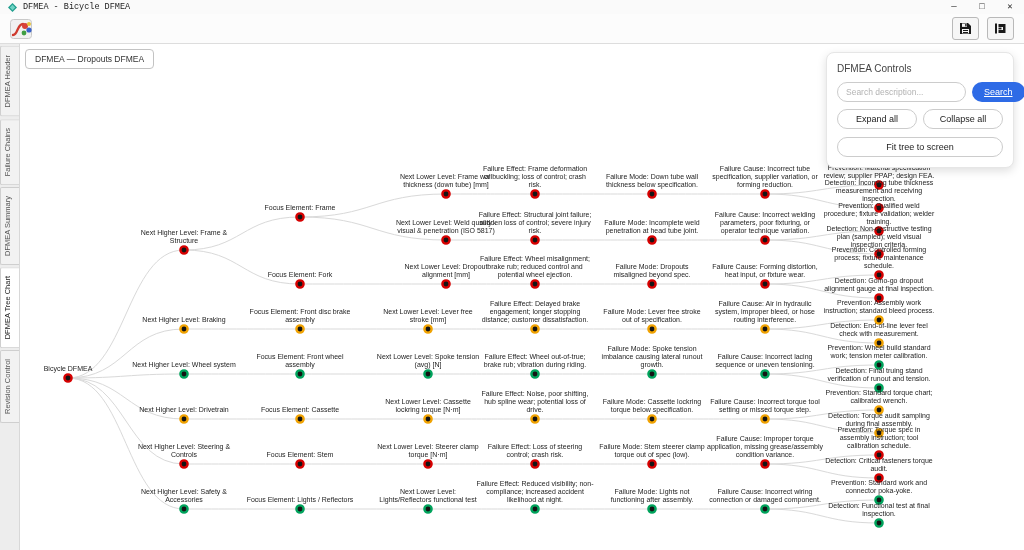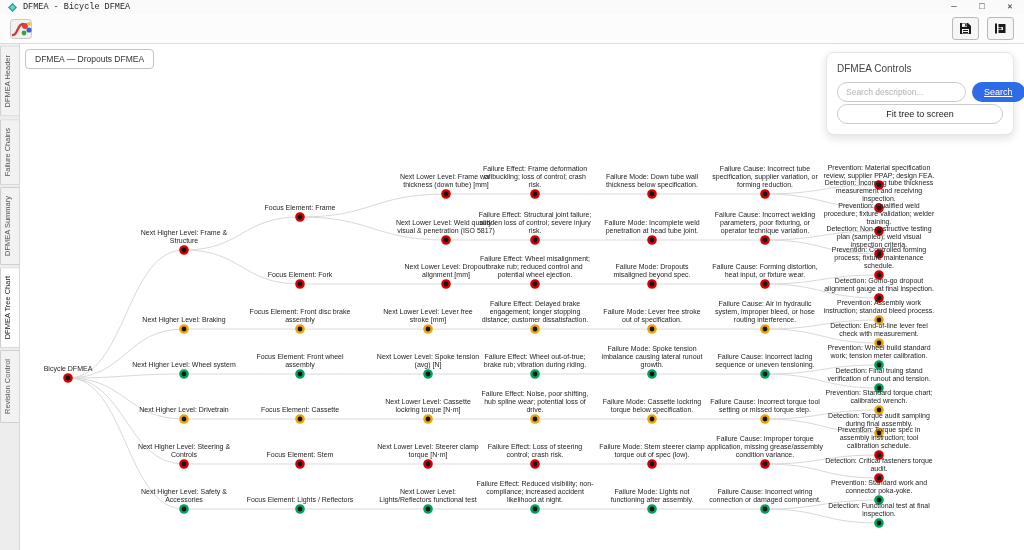--- a/index.html
+++ b/index.html
@@ -46,21 +46,21 @@
   .label-layer { position:absolute; left:0; top:0; width:1024px; height:550px;
                  z-index:2; pointer-events:none; }
   .node-label { position:absolute; transform:translate(-50%,-100%);
                 text-align:center; font-size:7px; line-height:1.15; color:#1d1d1d; }
 
   
   .panel { position:absolute; left:826px; top:52px; width:188px; z-index:20;
            background:#fff; border:1px solid #e6e6e6; border-radius:8px;
            box-shadow:0 3px 10px rgba(0,0,0,0.13); padding:10px; }
   .panel-title { font-size:10px; color:#444; margin-bottom:8px; }
-  .panel-row { display:flex; gap:6px; margin-bottom:1px; }
+  .panel-row { display:flex; gap:6px; margin-bottom:7px; }
   .search-input { flex:1; height:20px; border:1px solid #ccc; border-radius:10px;
                   padding:0 8px; font-size:8.5px; color:#333; outline:none;
                   font-family:"Liberation Sans", sans-serif; }
   .search-input::placeholder { color:#b3b3b3; }
   .btn { height:20px; border:1px solid #ccc; border-radius:10px; background:#fff;
          font-size:9px; color:#222; font-family:"Liberation Sans", sans-serif;
          cursor:pointer; }
   .btn-primary { border:none; color:#fff; padding:0 12px; }
   .btn-half { flex:1; }
   .btn-full { width:100%; }
@@ -314,16 +314,20 @@
       <div class="node-label" style="left: 879px; top: 495px; width: 105px;">Prevention: Standard work and connector poka-yoke.</div>
       <div class="node-label" style="left: 879px; top: 518px; width: 105px;">Detection: Functional test at final inspection.</div>
     </div>
 
   <div class="panel">
     <div class="panel-title">DFMEA Controls</div>
     <div class="panel-row">
       <input class="search-input" type="text" placeholder="Search description..." style="">
       <button class="btn btn-primary" id="search-btn" style="background: rgb(46, 107, 230); text-decoration: underline;">Search</button>
     </div>
+    <div class="panel-row">
+      <button class="btn btn-half">Expand all</button>
+      <button class="btn btn-half">Collapse all</button>
+    </div>
     <button class="btn btn-full">Fit tree to screen</button>
   </div>
 
 </div>
 
 </body></html>

